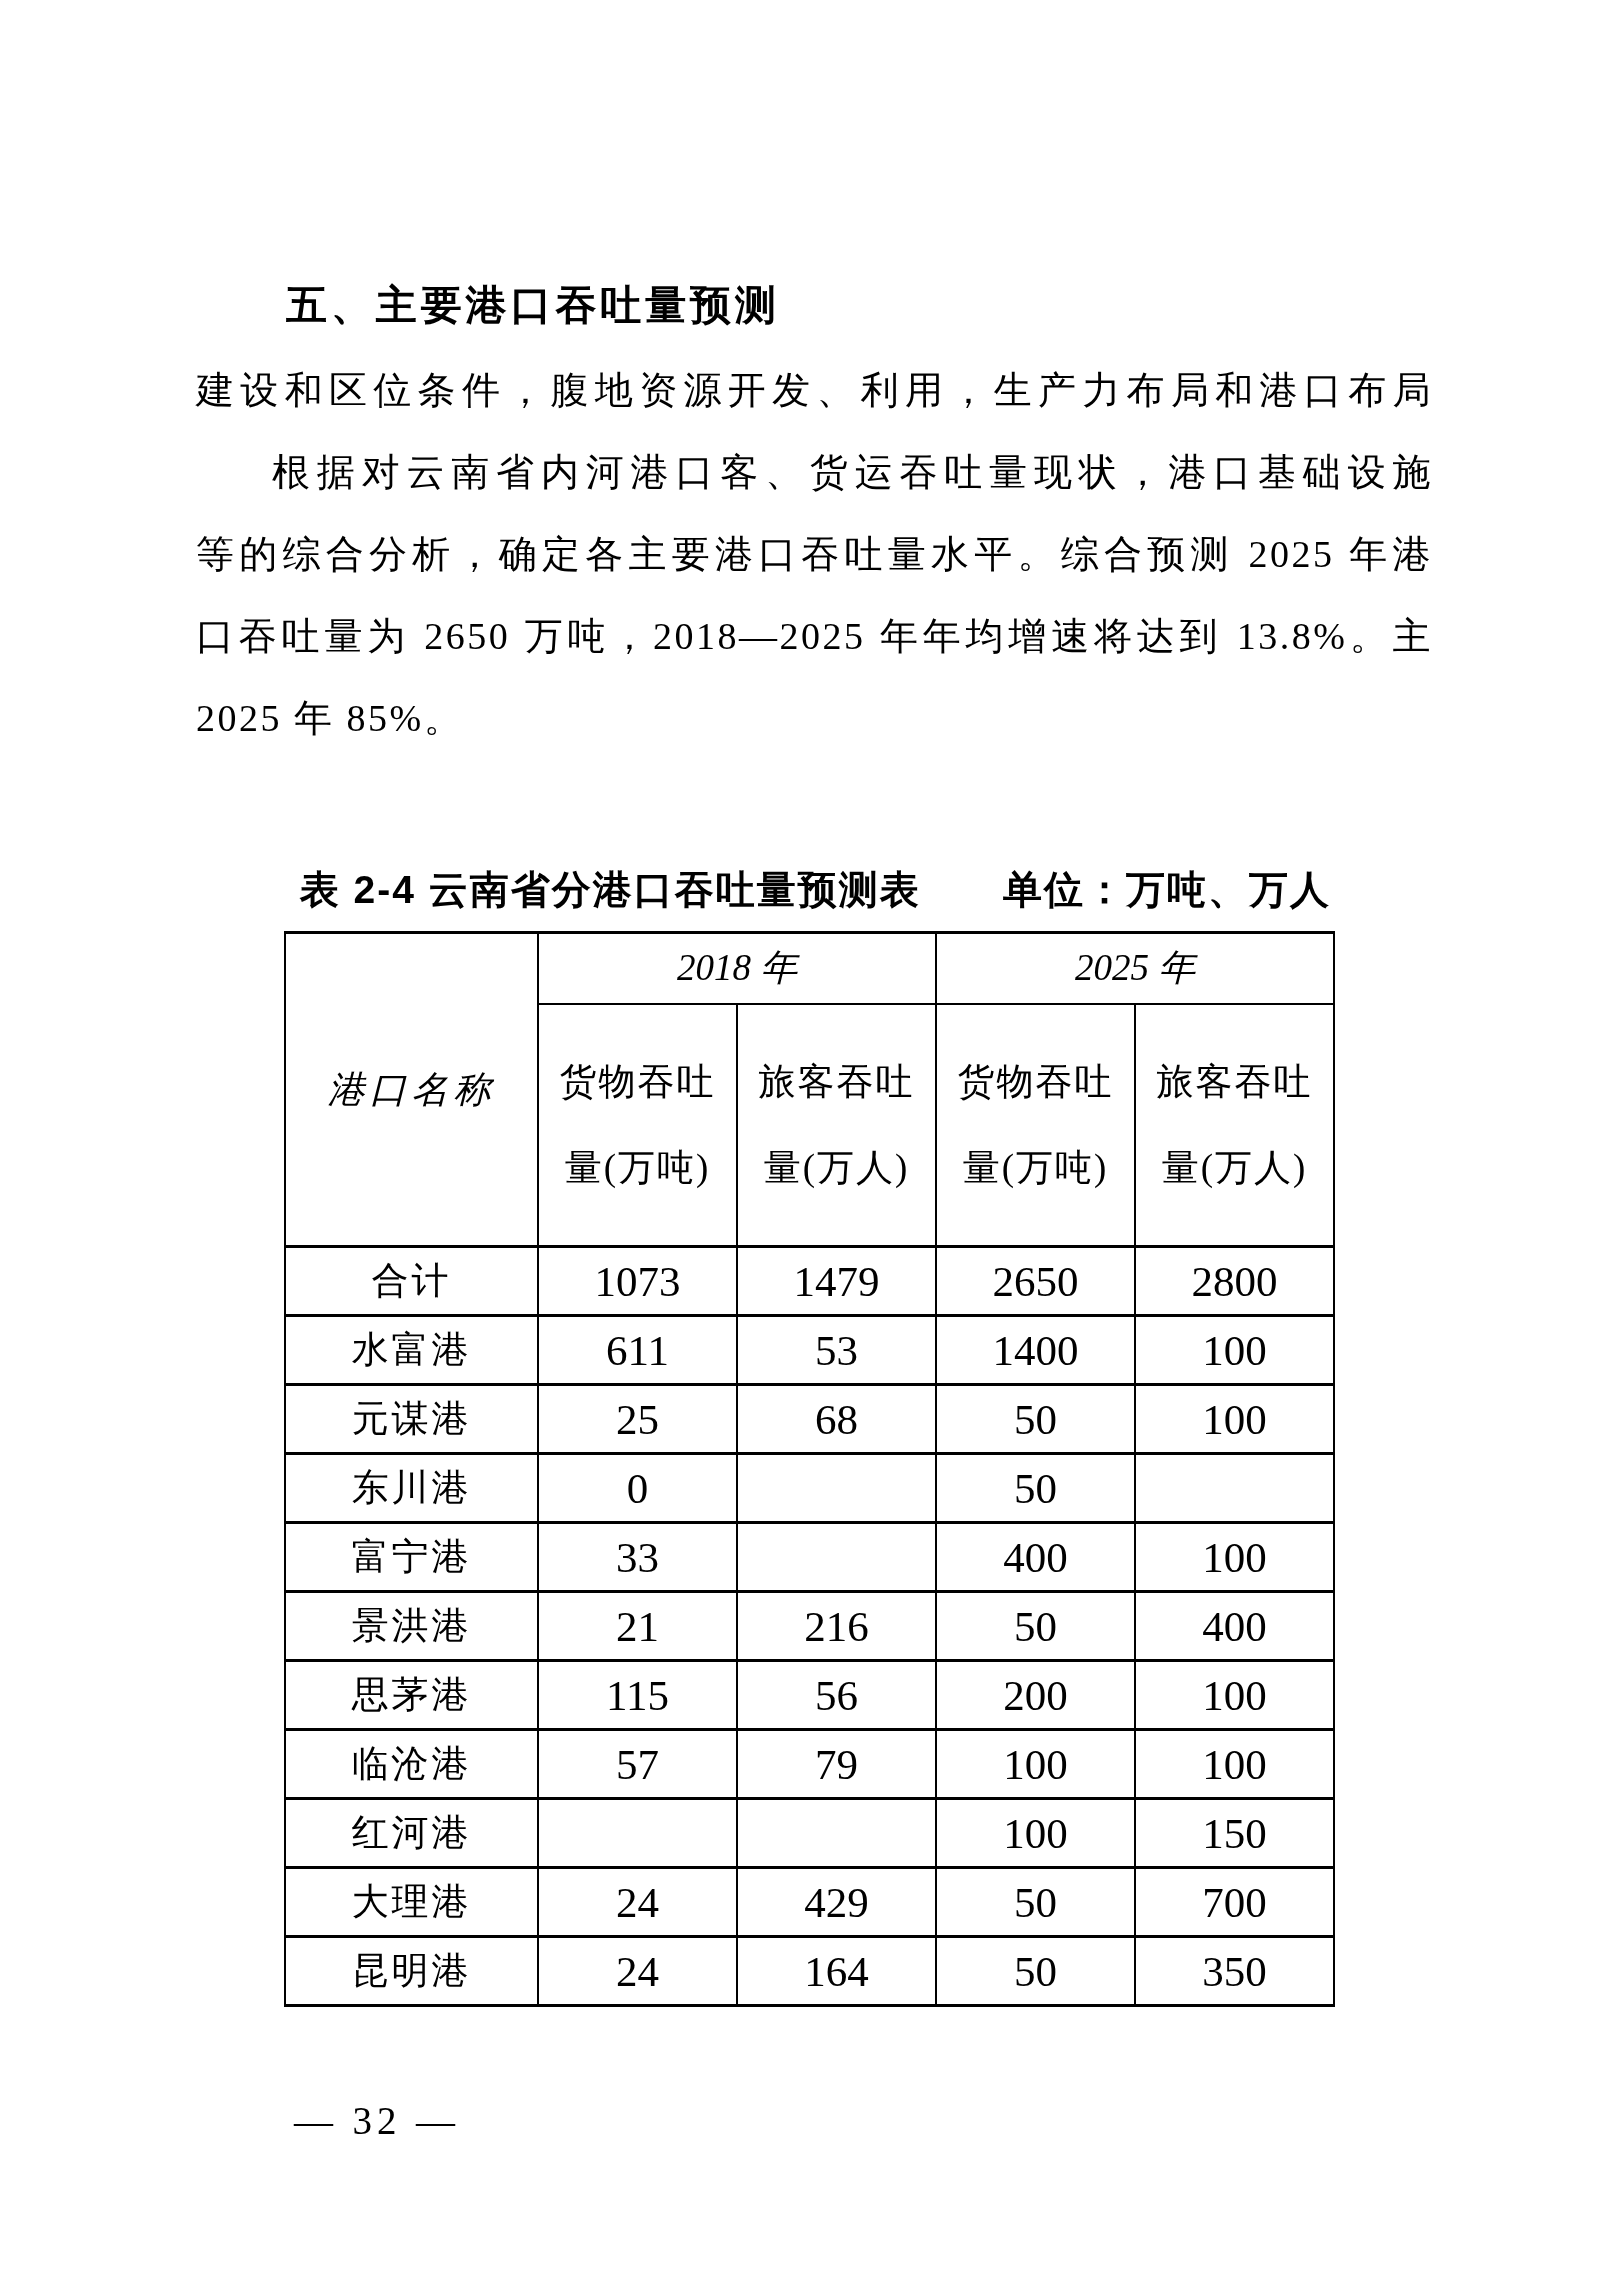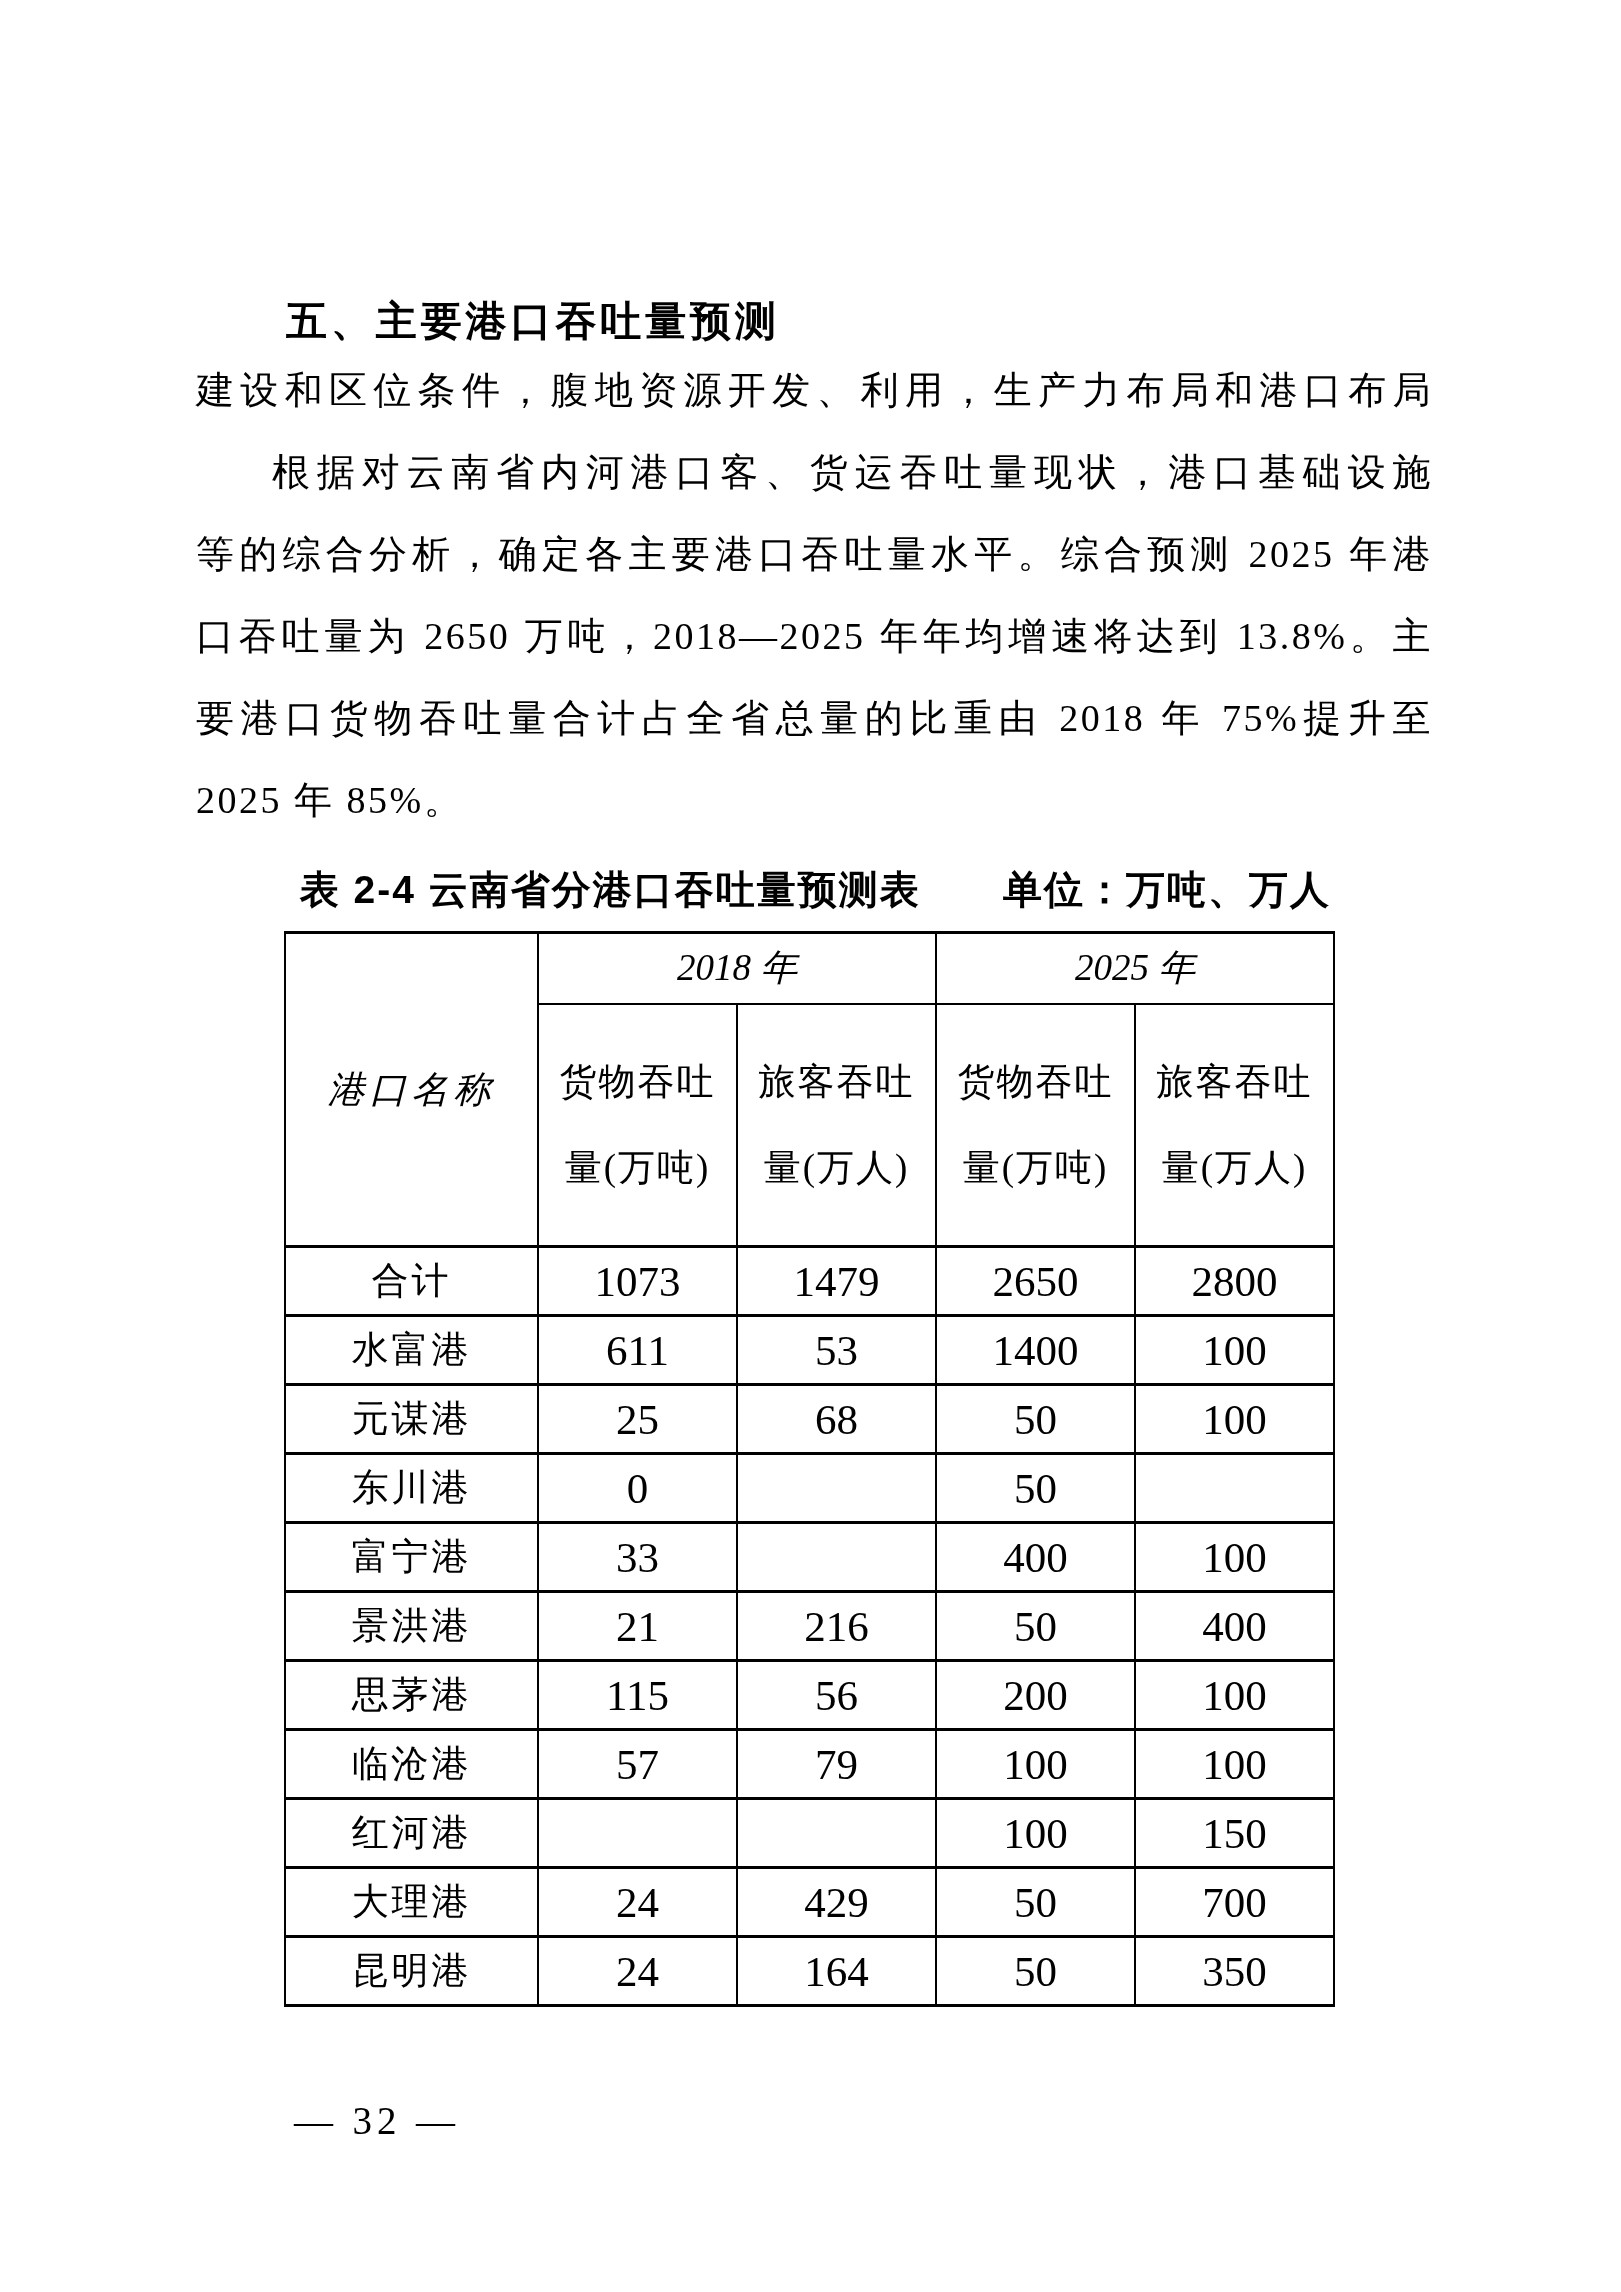--- a/index.html
+++ b/index.html
@@ -14,21 +14,20 @@
   }
   .heading {
     position: absolute;
     left: 286px;
     top: 278px;
     font-family: "Liberation Sans", "DejaVu Sans", sans-serif;
     font-weight: bold;
     font-size: 41px;
     letter-spacing: 3.9px;
     white-space: nowrap;
-    margin-top: 16px;
   }
   .paragraph {
     position: absolute;
     left: 196px;
     top: 349px;
     width: 1237px;
     font-size: 38px;
   }
   .pline {
     height: 82px;
@@ -101,21 +100,20 @@
 
 <div class="page">
 
   <div class="heading">五、主要港口吞吐量预测</div>
 
   <div class="paragraph">
     <div class="pline">建设和区位条件，腹地资源开发、利用，生产力布局和港口布局</div>
     <div class="pline first">根据对云南省内河港口客、货运吞吐量现状，港口基础设施</div>
     <div class="pline">等的综合分析，确定各主要港口吞吐量水平。综合预测 2025 年港</div>
     <div class="pline">口吞吐量为 2650 万吨，2018—2025 年年均增速将达到 13.8%。主</div>
-    <div class="pline">要港口货物吞吐量合计占全省总量的比重由 2018 年 75%提升至</div>
     <div class="pline last">2025 年 85%。</div>
   </div>
 
   <div class="caption">
     <span class="cap-title">表 2-4 云南省分港口吞吐量预测表</span>
     <span class="cap-unit">单位：万吨、万人</span>
   </div>
 
   <table class="ports">
     <colgroup>

